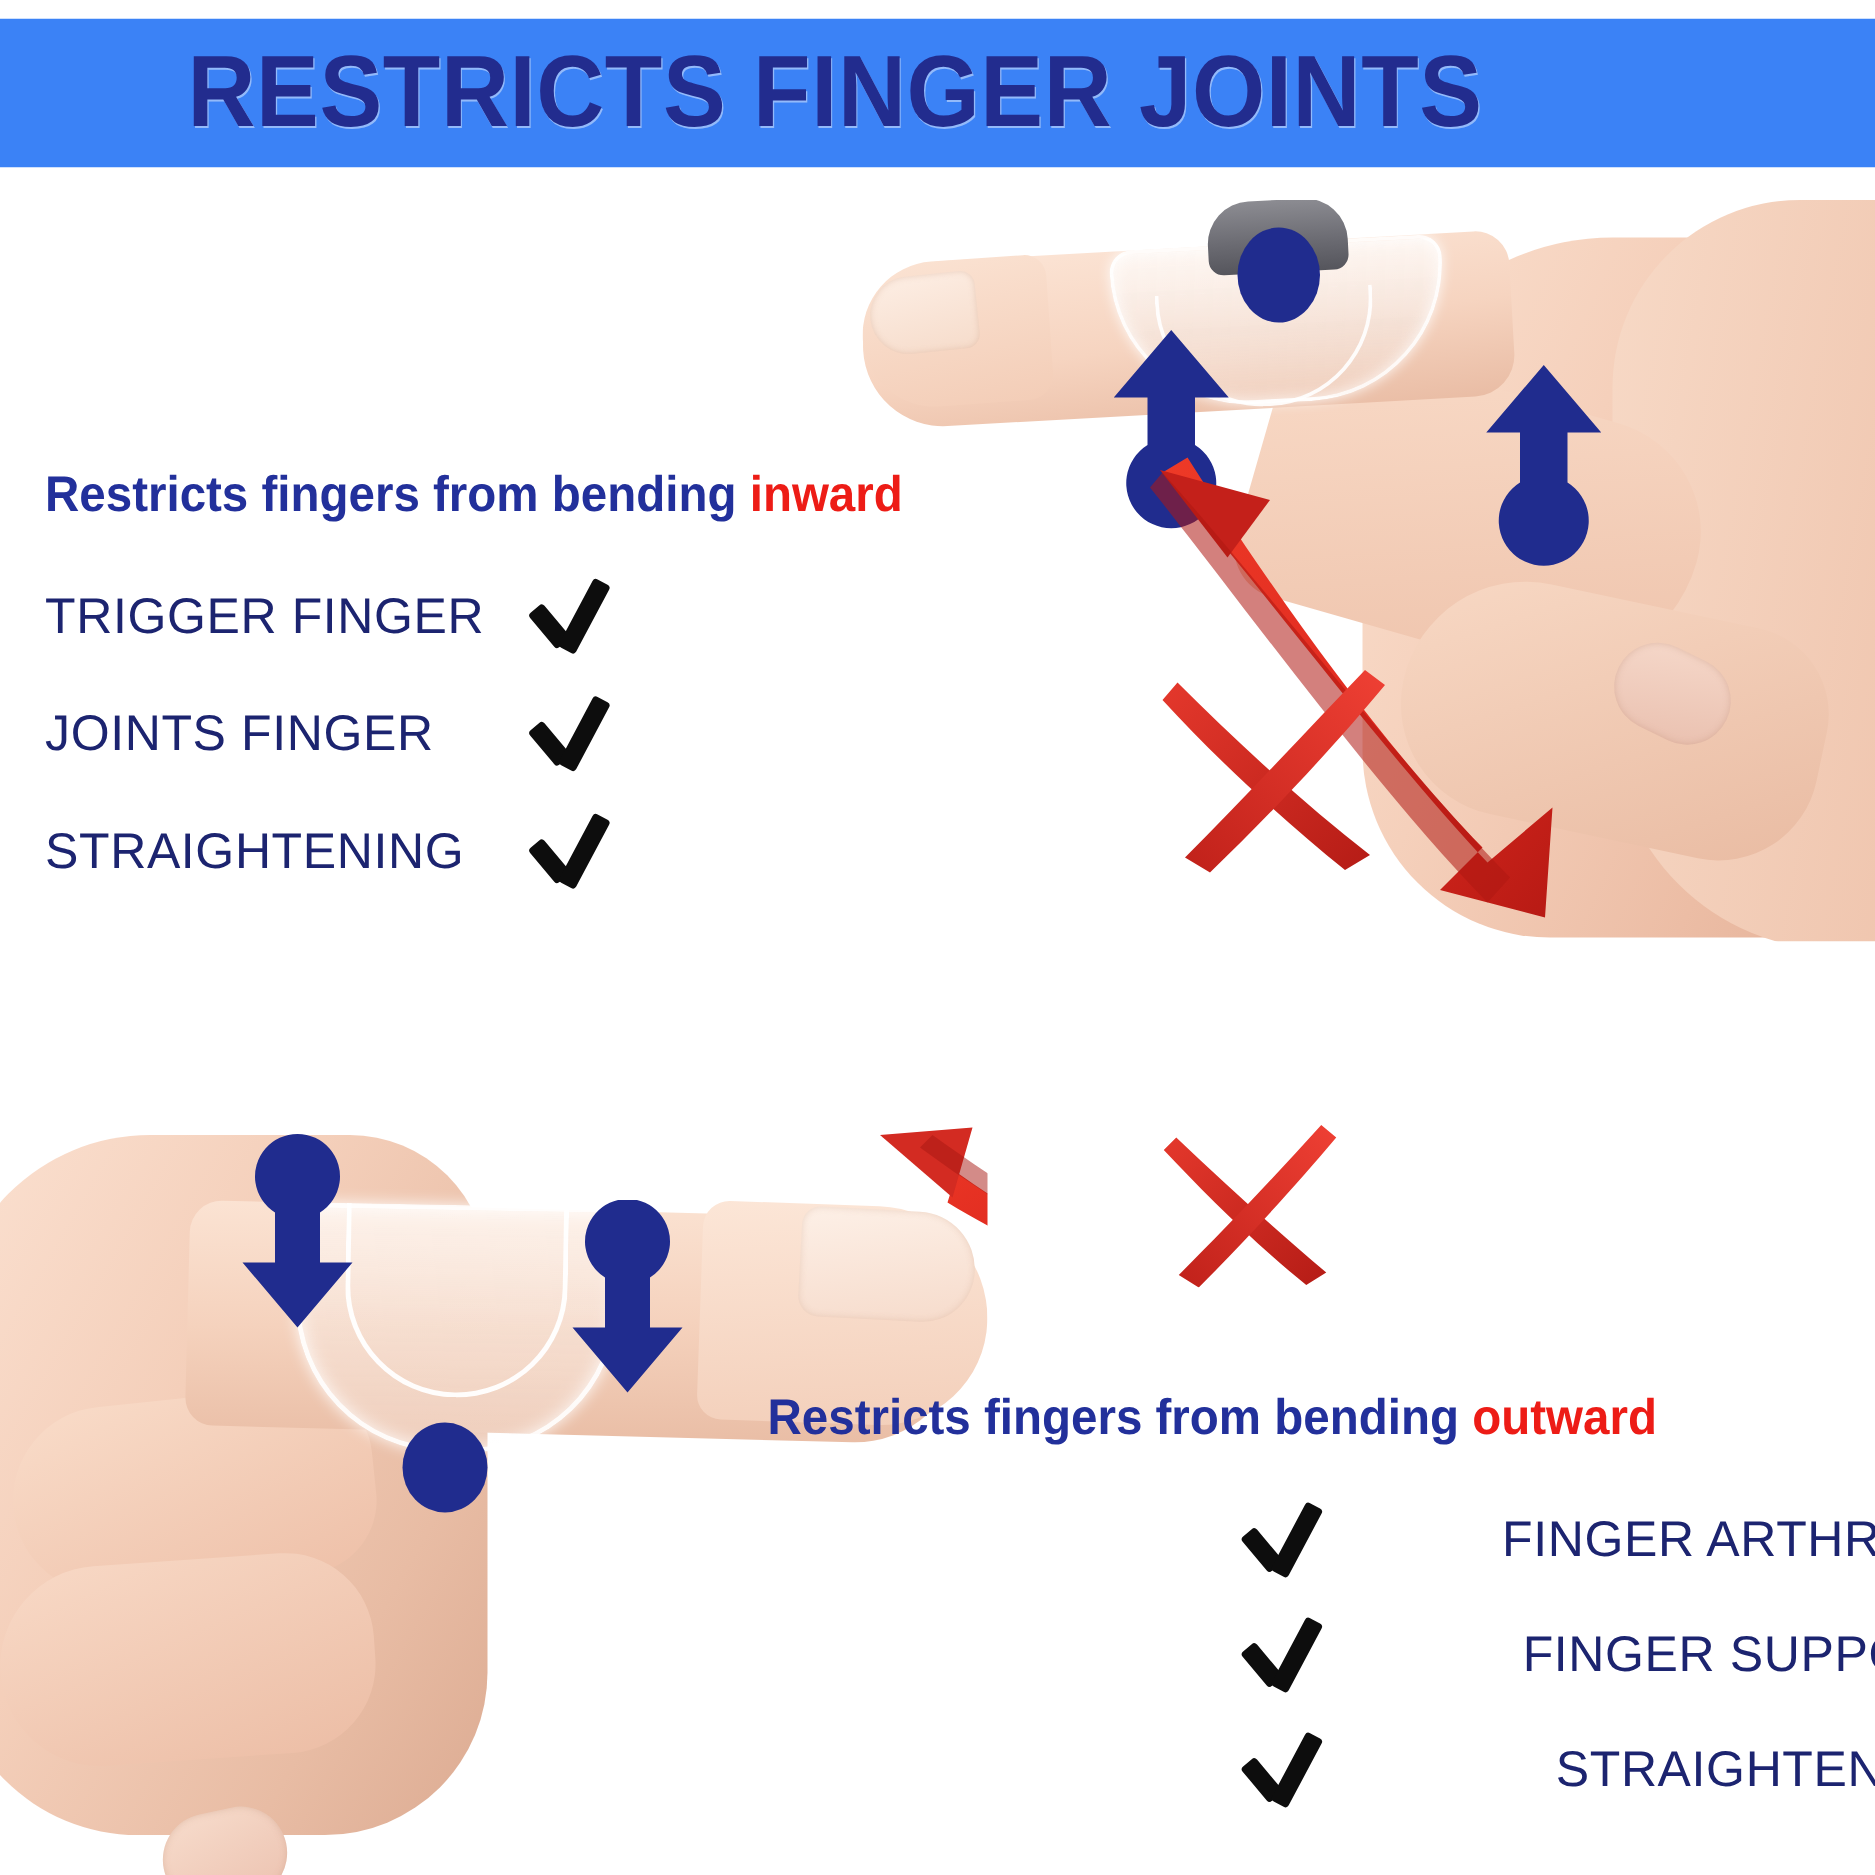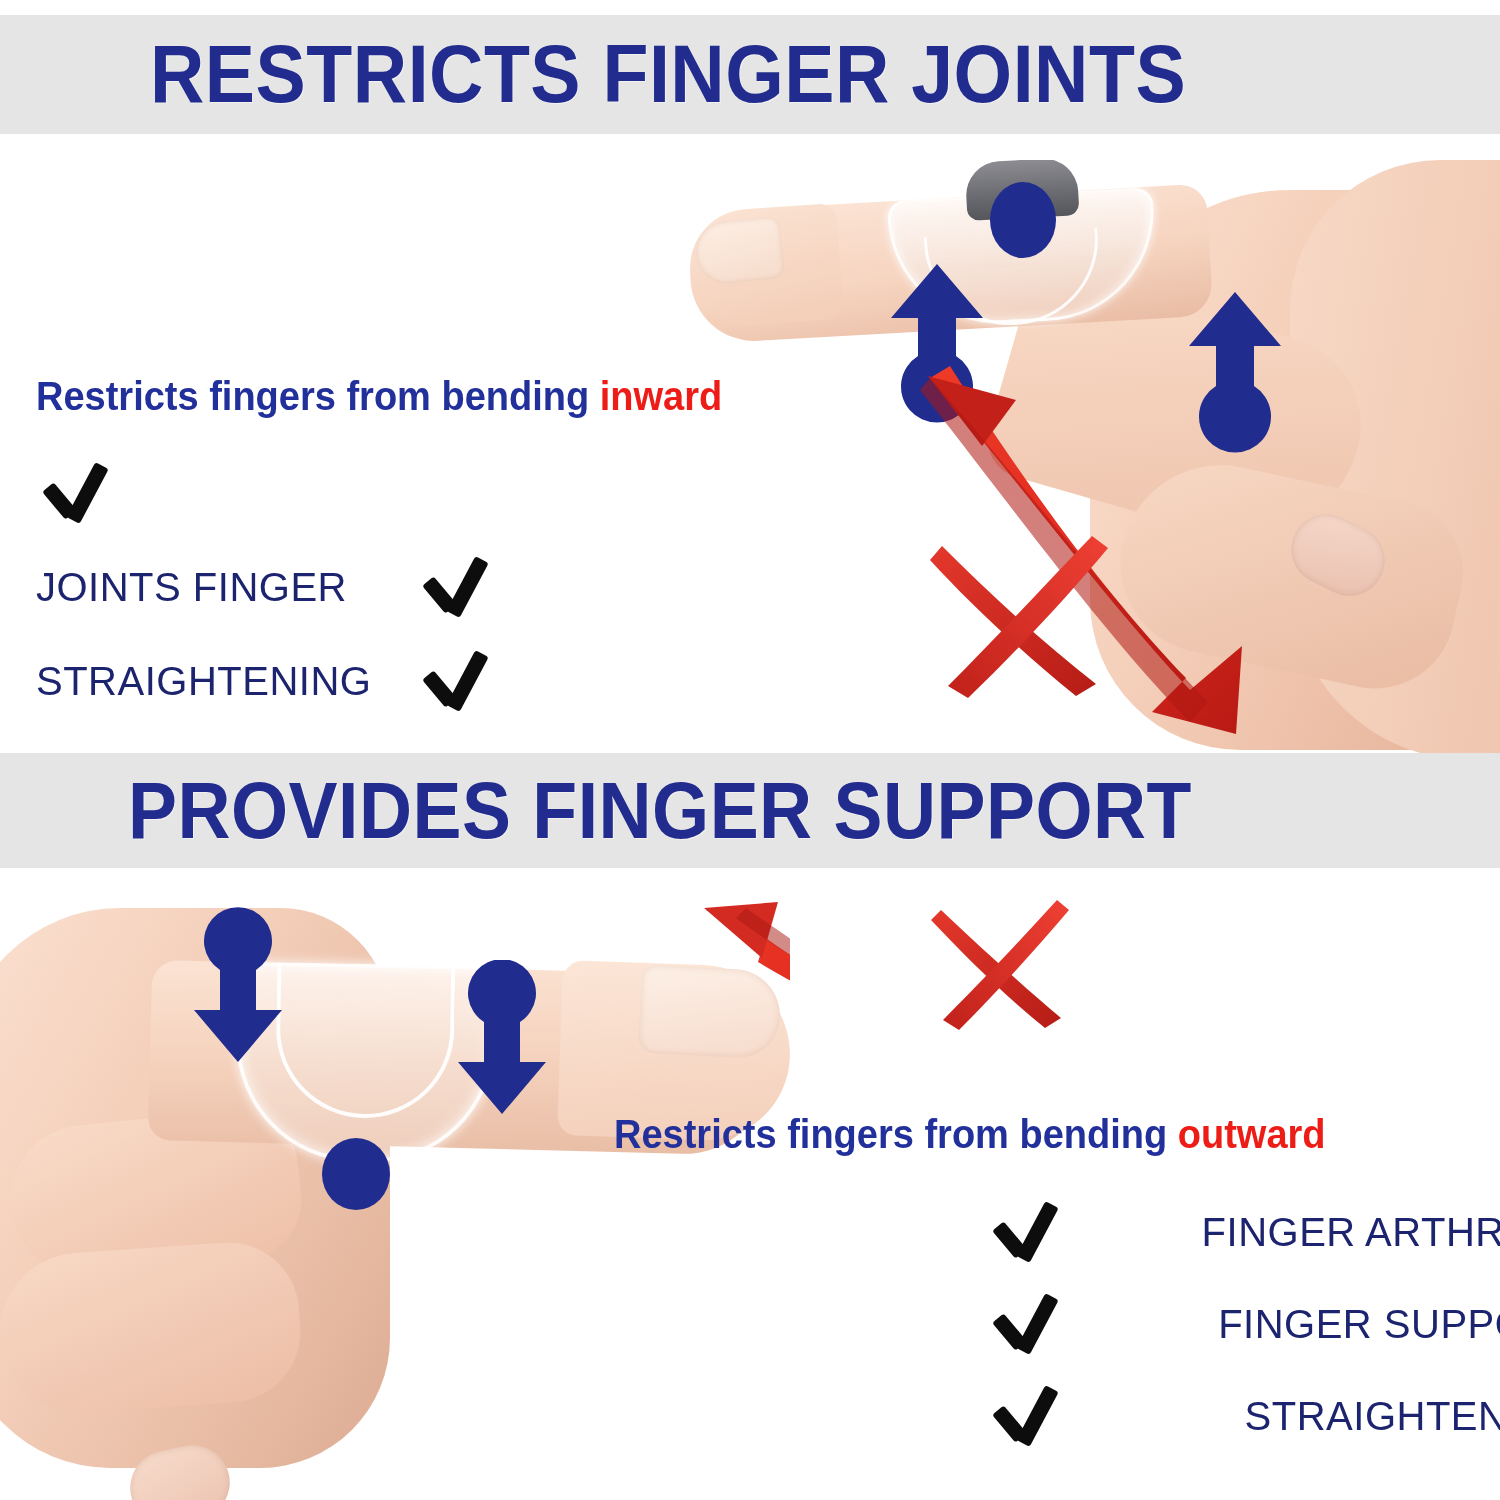--- a/index.html
+++ b/index.html
@@ -9,21 +9,21 @@
     background:#ffffff;
     font-family:"Liberation Sans", sans-serif;
     overflow:hidden;
     position:relative;
   }
   .page{position:relative;width:1500px;height:1500px;background:#fff;overflow:hidden;}
 
   
   .banner{
     position:absolute;left:0;width:1500px;
-    background:#e5e5e5;
+    background:#3b82f6;
     display:flex;align-items:center;
     box-sizing:border-box;
   }
   .banner-text{
     font-family:"Liberation Sans", sans-serif;
     font-weight:bold;
     color:#222C8E;
     letter-spacing:0.5px;
     transform:scaleX(0.93);
     transform-origin:left center;
@@ -301,35 +301,33 @@
       <path d="M172 16 C124 66 74 120 28 166 L48 178 C98 130 150 74 188 28 Z" fill="url(#xgradT2)"></path>
     </svg>
   </div>
 
   <div class="headline" id="headline-inward">
     <span>Restricts fingers from bending </span><span class="emph">inward</span>
   </div>
 
   <div class="checklist" id="checklist-top">
     <div class="check-row">
+      <span class="check-label">TRIGGER FINGER</span>
       <span class="tick"></span>
     </div>
     <div class="check-row">
       <span class="check-label">JOINTS FINGER</span>
       <span class="tick"></span>
     </div>
     <div class="check-row">
       <span class="check-label">STRAIGHTENING</span>
       <span class="tick"></span>
     </div>
   </div>
 
-  <div class="banner" id="banner-bottom">
-    <span class="banner-text">PROVIDES FINGER SUPPORT</span>
-  </div>
 
   <div class="panel" id="panel-bottom"></div>
 
   <div class="photo" id="photo-bottom">
     <div class="hand-blob" id="b-fist"></div>
     <div class="hand-blob" id="b-knuck1"></div>
     <div class="hand-blob" id="b-knuck2"></div>
     <div class="hand-blob" id="b-thumbnail"></div>
     <div class="hand-blob" id="b-index"></div>
     <div class="hand-blob" id="b-indextip"></div>

